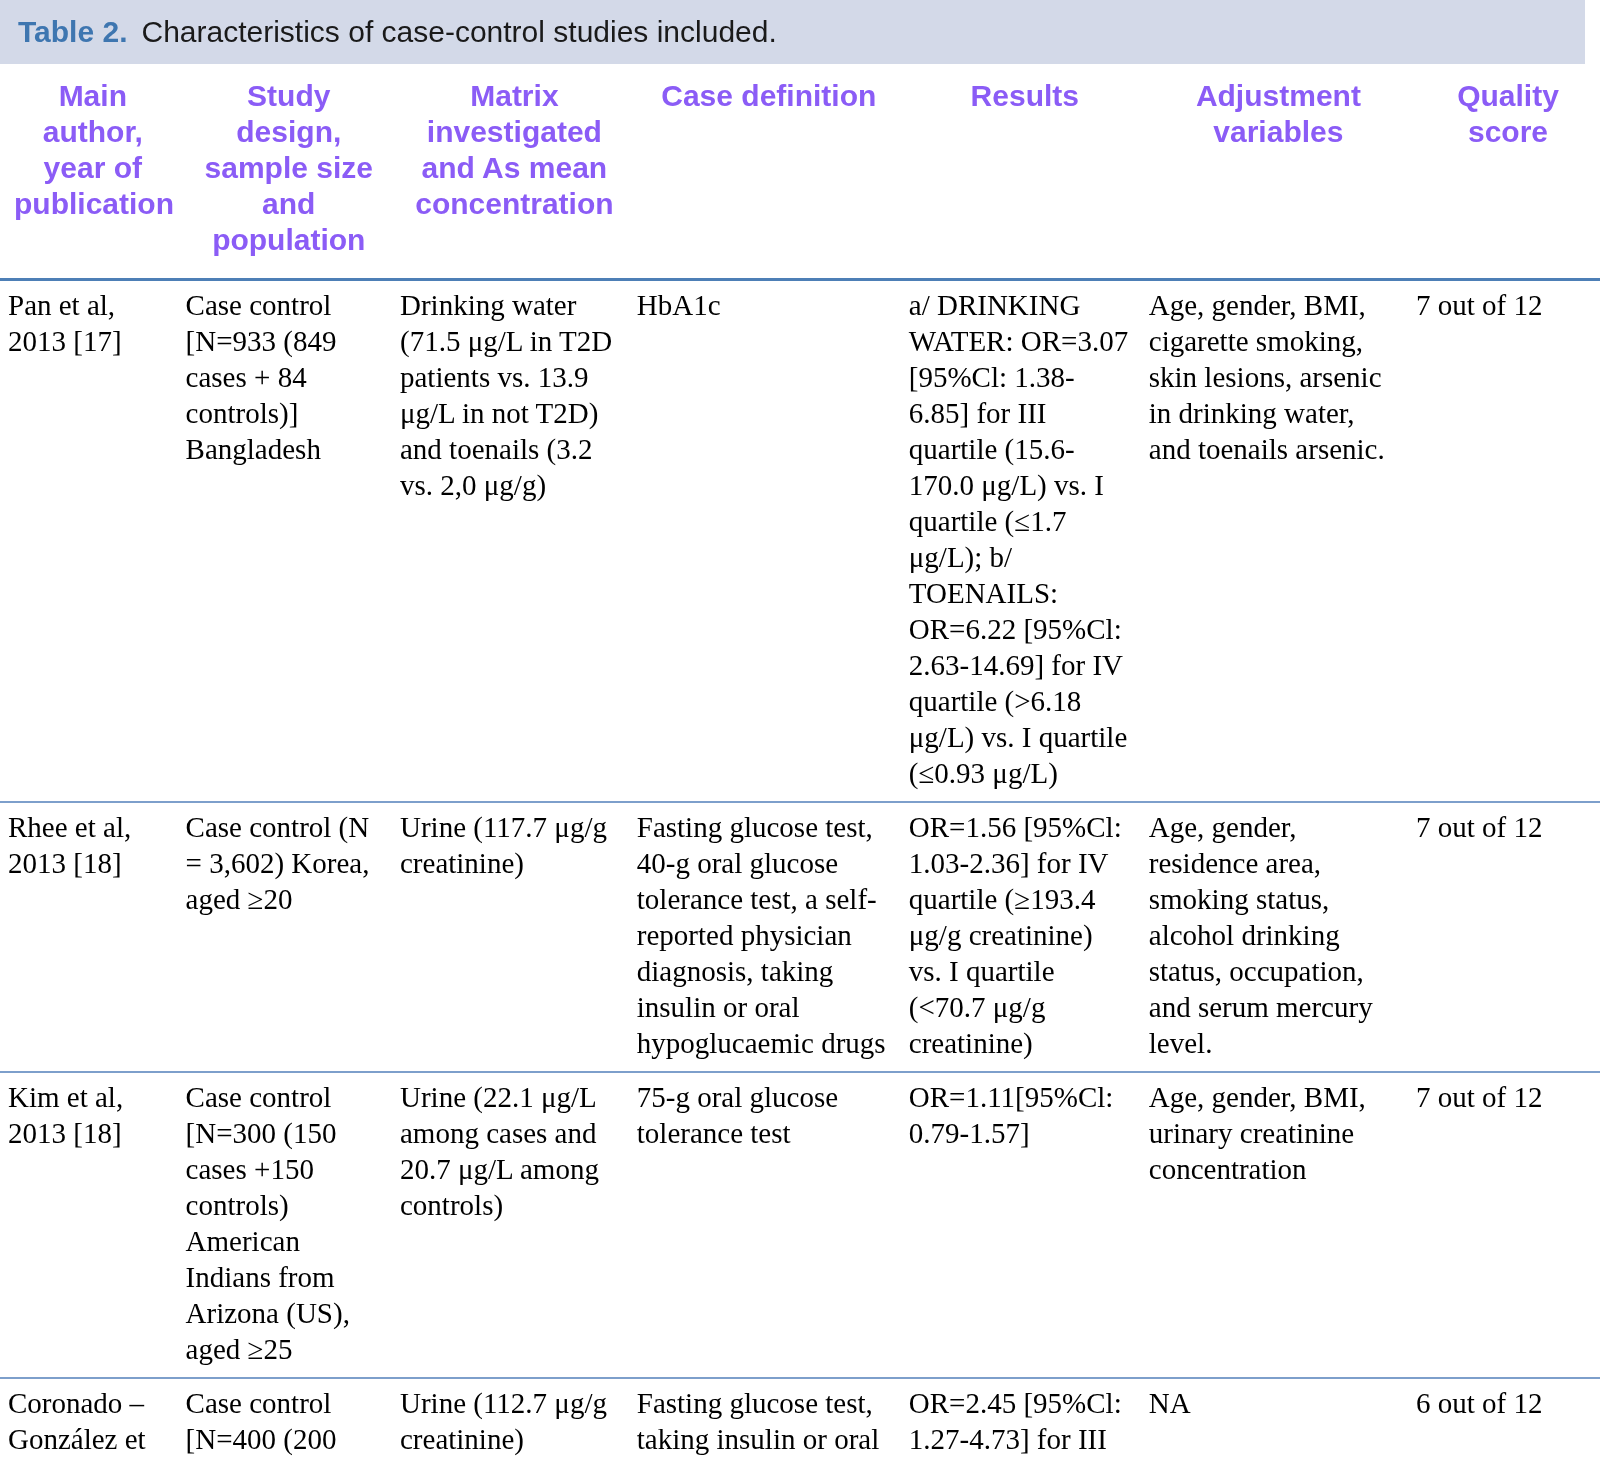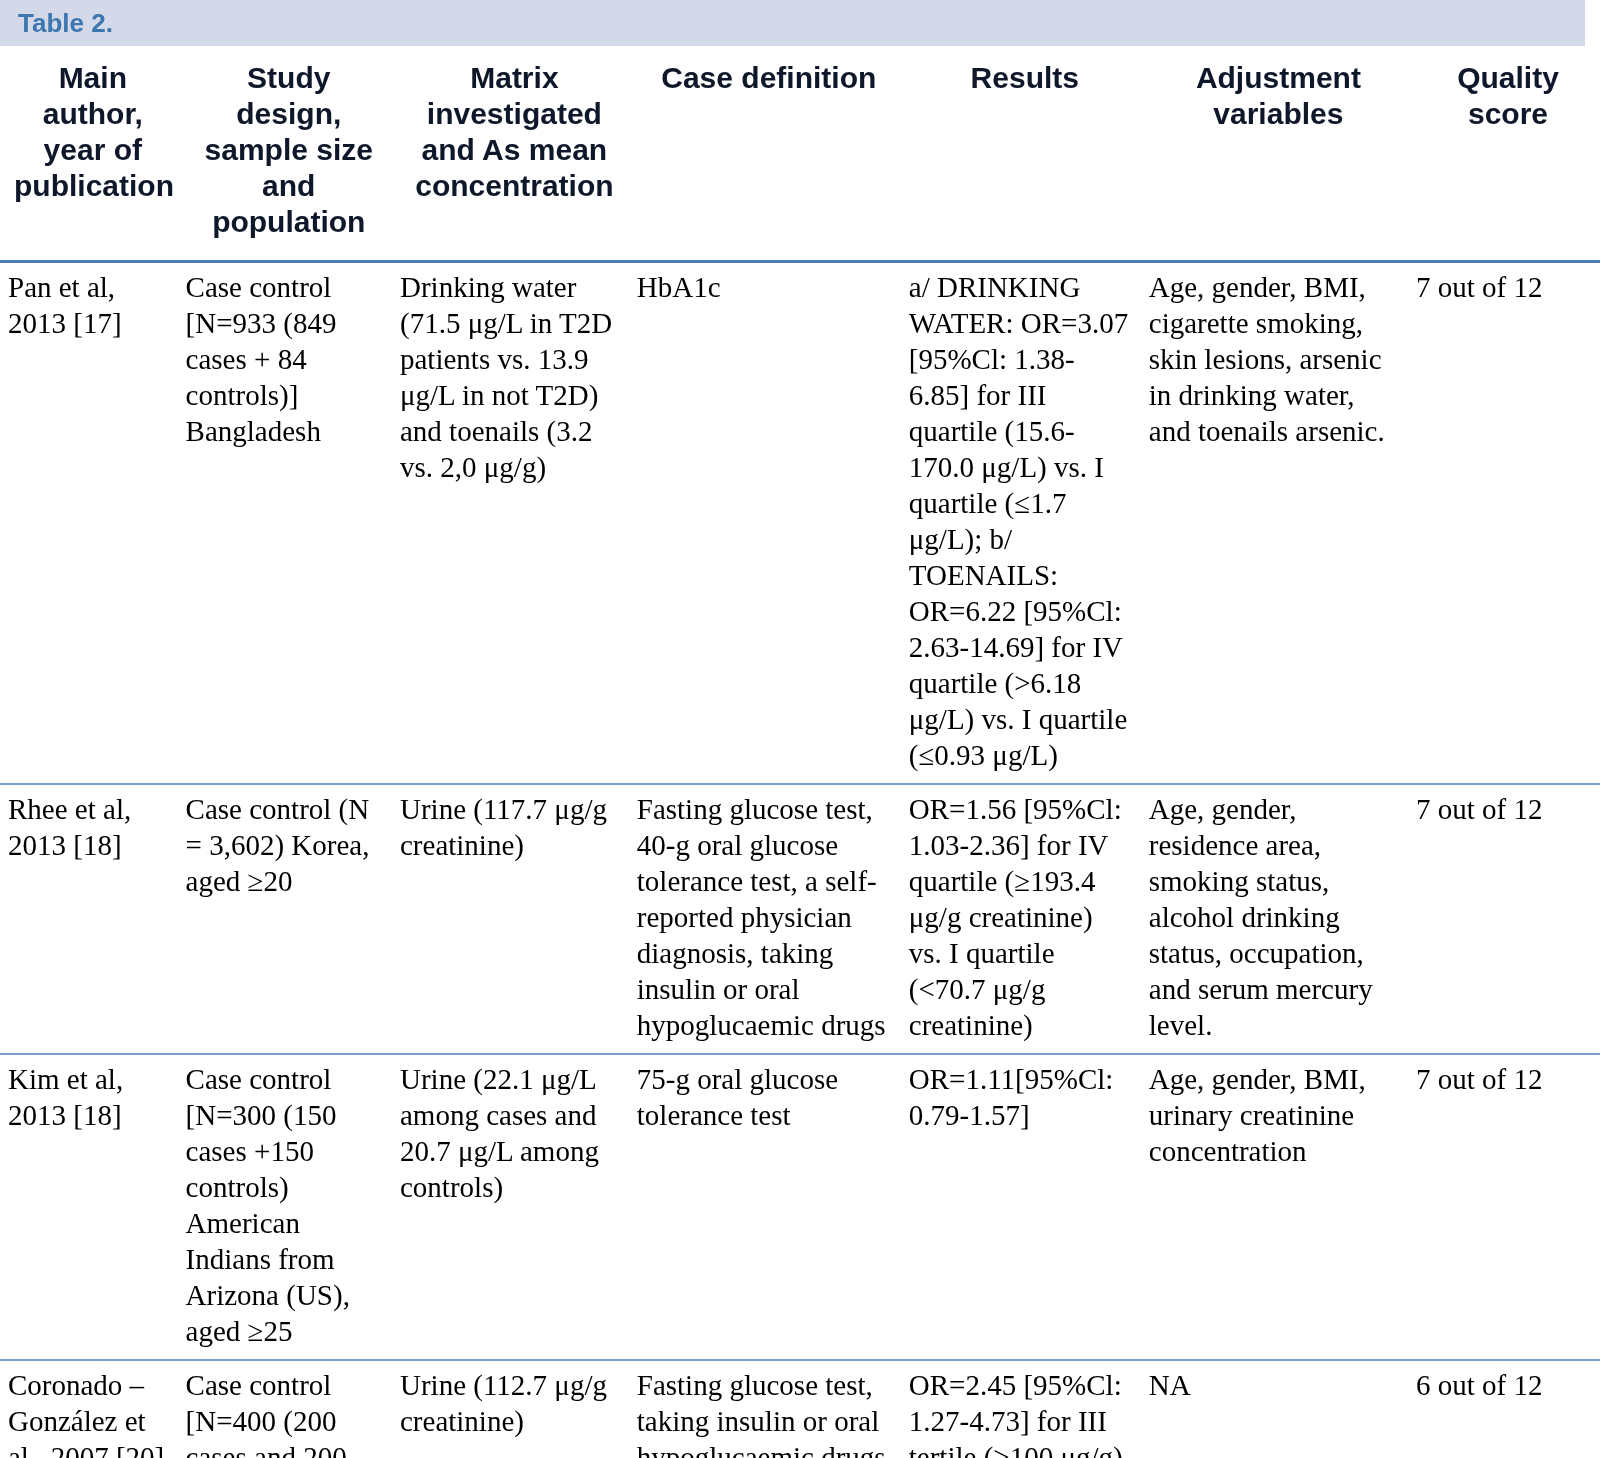--- a/index.html
+++ b/index.html
@@ -10,48 +10,48 @@
   }
   .page {
     width: 1600px;
     min-height: 1458px;
     background: #ffffff;
     box-sizing: border-box;
   }
   
   .title-bar {
     background: #d3d9e8;
-    height: 46px;
+    height: 64px;
     margin-right: 15px;
     display: flex;
     align-items: center;
     padding-left: 18px;
     font-family: "Liberation Sans", sans-serif;
-    font-size: 26px;
+    font-size: 30px;
     white-space: nowrap;
   }
   .title-label {
     color: #3e76b0;
     font-weight: bold;
     margin-right: 14px;
   }
   .title-text {
     color: #1a1a1a;
     font-weight: 400;
   }
   
   table.ccs {
     width: 100%;
     border-collapse: collapse;
     table-layout: fixed;
   }
   table.ccs thead th {
     font-family: "Liberation Sans", sans-serif;
     font-weight: bold;
-    color: #0f172a;
+    color: #8b5cf6;
     font-size: 30px;
     line-height: 36px;
     text-align: center;
     vertical-align: top;
     padding: 14px 6px 20px 14px;
     border-bottom: 3px solid #4d7fb6;
     background: #ffffff;
   }
   table.ccs tbody td {
     font-family: "Liberation Serif", "DejaVu Serif", serif;
@@ -69,20 +69,21 @@
     border-bottom: 4px solid #4d7fb6;
   }
 </style>
 </head>
 <body>
 
 <div class="page">
 
   <div class="title-bar">
     <span class="title-label">Table 2.</span>
+    <span class="title-text">Characteristics of case-control studies included.</span>
   </div>
 
   <table class="ccs">
     <colgroup>
       <col style="width:11.1%">
       <col style="width:13.4%">
       <col style="width:14.8%">
       <col style="width:17.0%">
       <col style="width:15.0%">
       <col style="width:16.7%">

